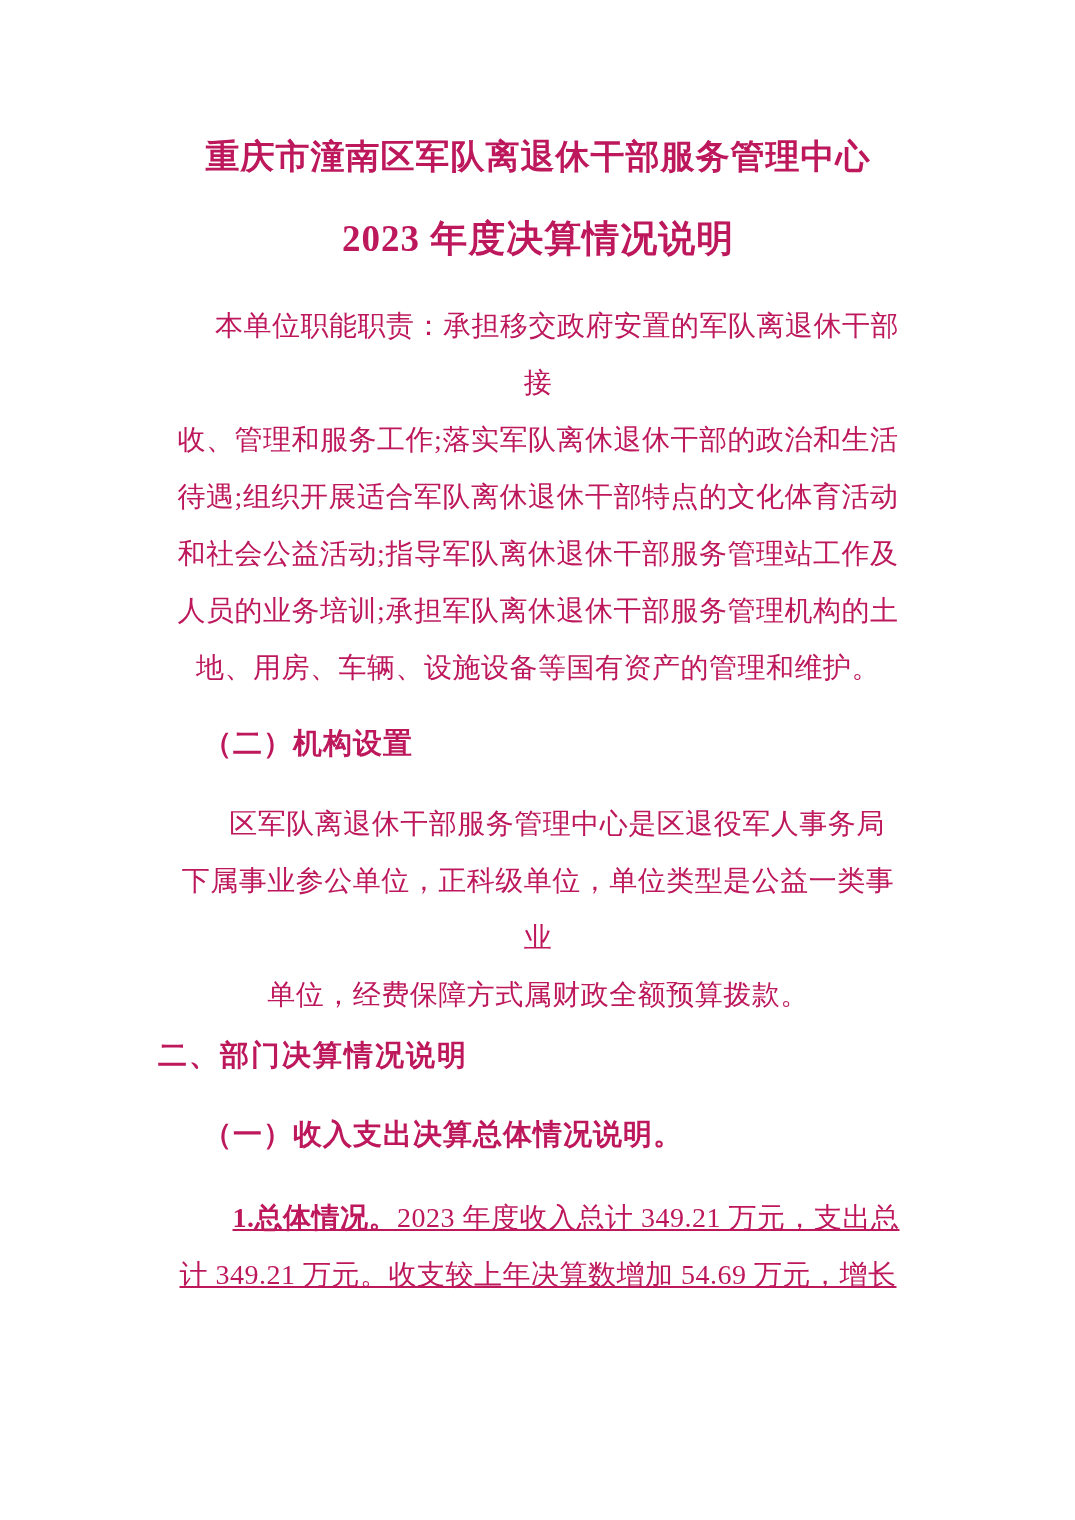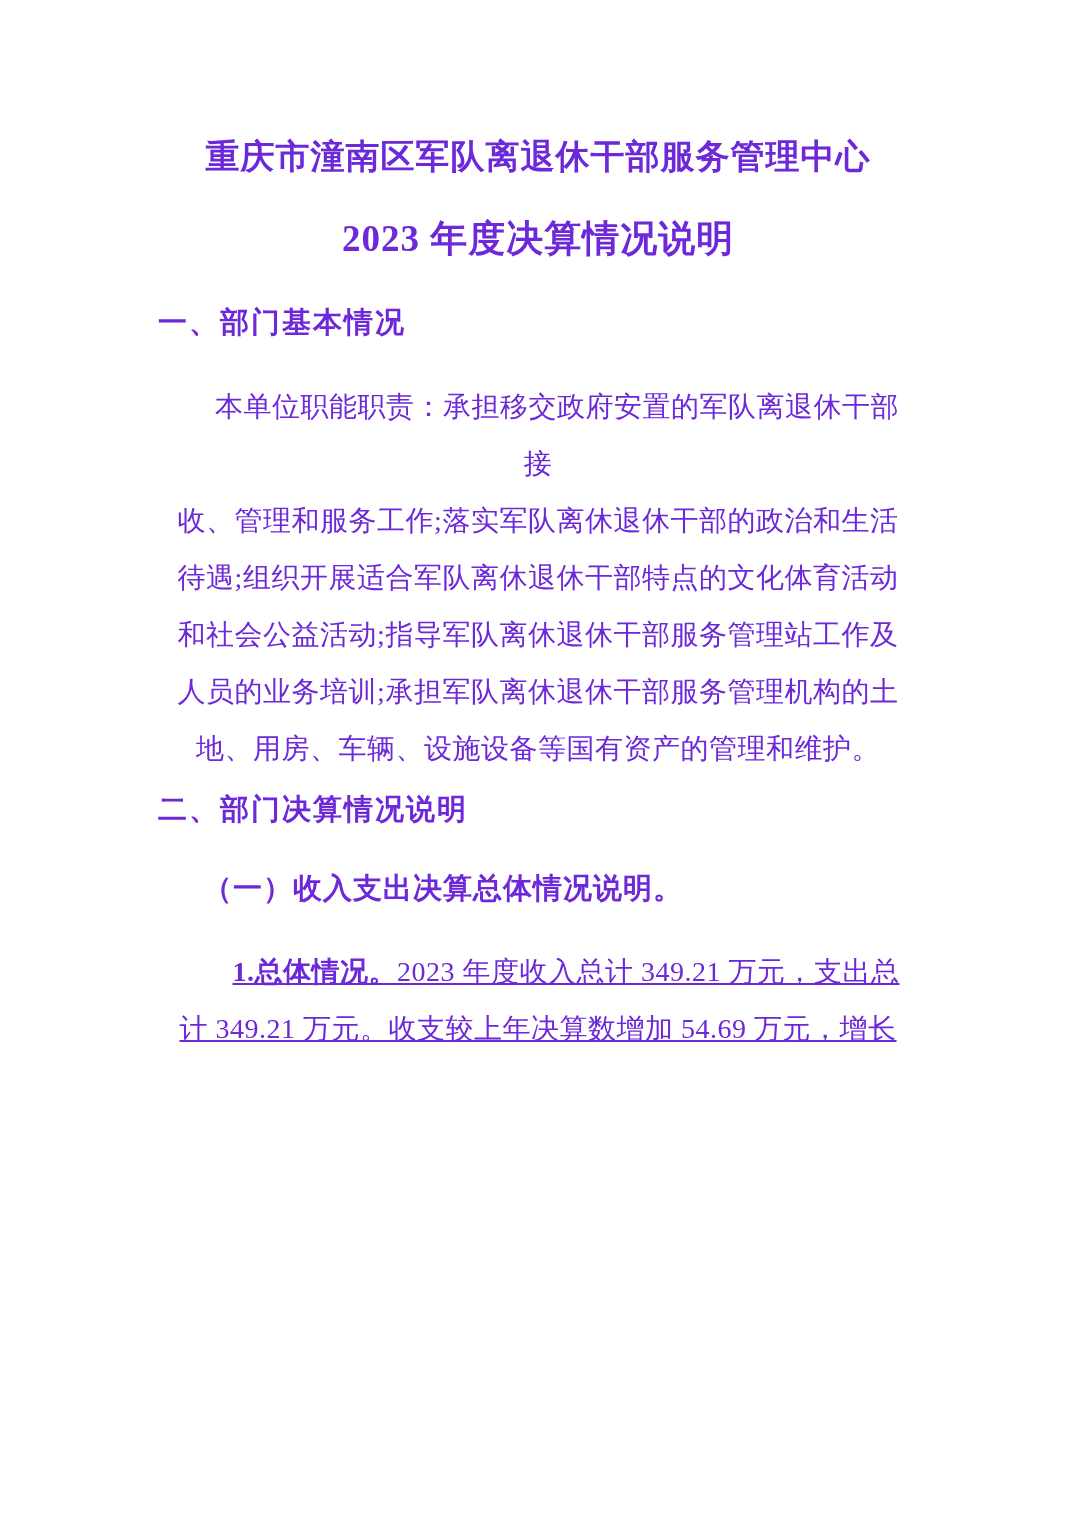--- a/index.html
+++ b/index.html
@@ -6,21 +6,21 @@
     margin: 0;
     padding: 0;
     background: #ffffff;
   }
   .page {
     position: relative;
     width: 1075px;
     height: 1520px;
     margin: 0 auto;
     background: #ffffff;
-    color: #6d28d9;
+    color: #be185d;
     font-family: "Liberation Serif", "DejaVu Serif", serif;
     box-sizing: border-box;
     padding: 134px 157px 0 158px;
     overflow: hidden;
   }
   .doc-title {
     margin: 0;
     text-align: center;
     font-size: 34px;
     line-height: 46px;
@@ -71,31 +71,34 @@
 </style>
 </head>
 <body>
 
 <div class="page">
 
   <h1 class="doc-title">重庆市潼南区军队离退休干部服务管理中心</h1>
 
   <h2 class="doc-subtitle">2023 年度决算情况说明</h2>
 
-  <h3 class="sec-heading mt41">一、部门基本情况</h3>
 
 
   <p class="body-para indent-sm mt36">本单位职能职责：承担移交政府安置的军队离退休干部接
 收、管理和服务工作;落实军队离休退休干部的政治和生活
 待遇;组织开展适合军队离休退休干部特点的文化体育活动
 和社会公益活动;指导军队离休退休干部服务管理站工作及
 人员的业务培训;承担军队离休退休干部服务管理机构的土
 地、用房、车辆、设施设备等国有资产的管理和维护。</p>
 
+  <h4 class="sub-heading mt27">（二）机构设置</h4>
 
+  <p class="body-para indent-sm mt32">区军队离退休干部服务管理中心是区退役军人事务局
+下属事业参公单位，正科级单位，单位类型是公益一类事业
+单位，经费保障方式属财政全额预算拨款。</p>
 
   <h3 class="sec-heading mt31">二、部门决算情况说明</h3>
 
   <h4 class="sub-heading mt39">（一）收入支出决算总体情况说明。</h4>
 
   <p class="body-para indent-lg mt35"><span class="lead-bold">1.总体情况。</span><span>2023 年度收入总计 349.21 万元，支出总
 计 349.21 万元。收支较上年决算数增加 54.69 万元，增长</span></p>
 
 </div>
 

